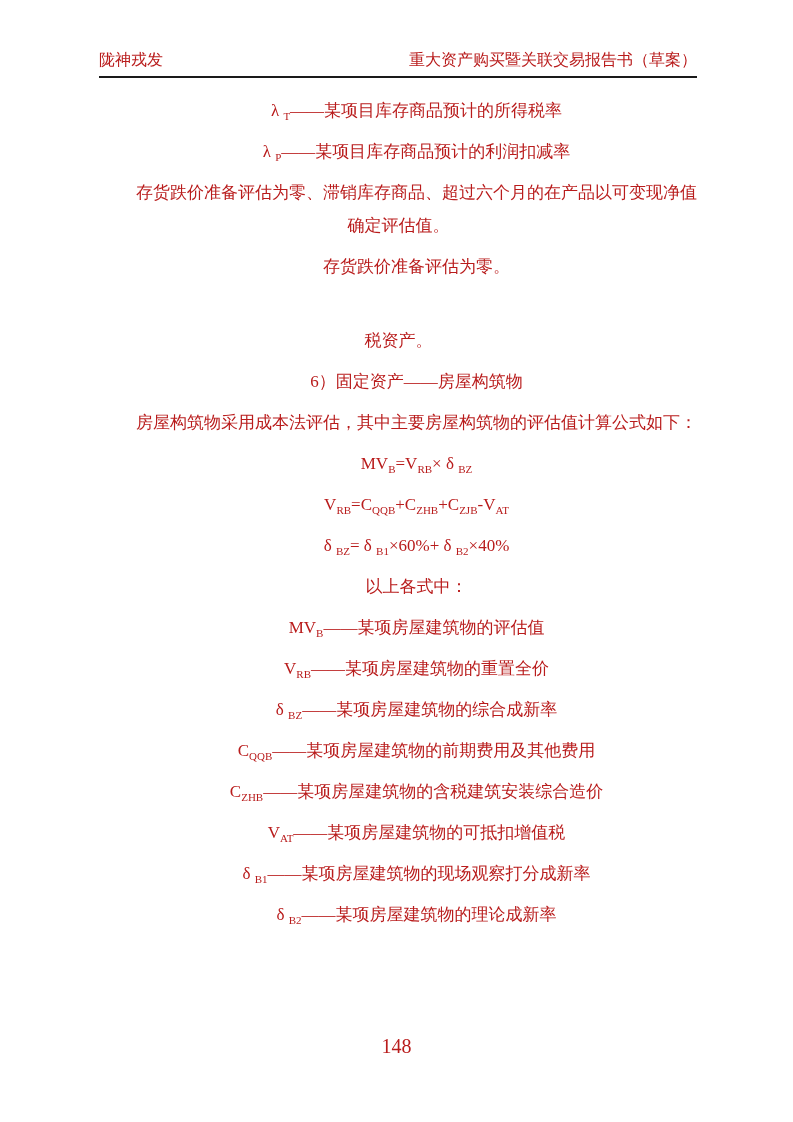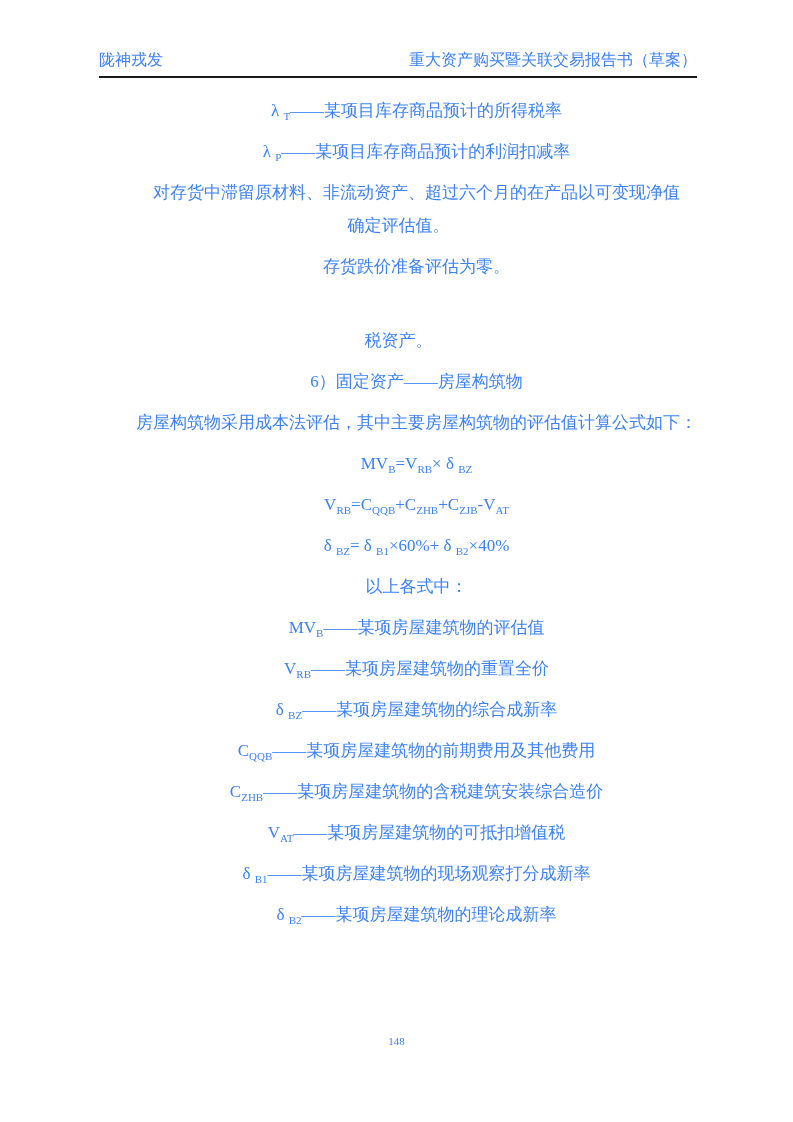--- a/index.html
+++ b/index.html
@@ -5,21 +5,21 @@
   html, body { margin: 0; padding: 0; }
   body {
     background: #ffffff;
     font-family: "Liberation Serif", "DejaVu Serif", serif;
   }
   .page {
     position: relative;
     width: 793px;
     height: 1122px;
     background: #ffffff;
-    color: #3b82f6;
+    color: #b91c1c;
     overflow: hidden;
   }
   .header {
     position: absolute;
     top: 50px;
     left: 99px;
     width: 598px;
     display: flex;
     justify-content: space-between;
     align-items: flex-end;
@@ -45,37 +45,37 @@
   .doc-body sub {
     font-size: 11px;
     line-height: 0;
   }
   .footer {
     position: absolute;
     top: 1035px;
     left: 0;
     width: 100%;
     text-align: center;
-    font-size: 11px;
+    font-size: 20px;
   }
 </style>
 </head>
 <body>
 
 <div class="page">
 
   <div class="header">
     <span>陇神戎发</span>
     <span>重大资产购买暨关联交易报告书（草案）</span>
   </div>
 
   <div class="doc-body">
     <p><span>λ </span><sub>T</sub><span>——某项目库存商品预计的所得税率</span></p>
     <p><span>λ </span><sub>P</sub><span>——某项目库存商品预计的利润扣减率</span></p>
-    <p><span>对存货中滞留原材料、非流动资产、超过六个月的在产品以可变现净值</span><br><span>确定评估值。</span></p>
+    <p><span>存货跌价准备评估为零、滞销库存商品、超过六个月的在产品以可变现净值</span><br><span>确定评估值。</span></p>
     <p><span>存货跌价准备评估为零。</span></p>
     <p><br><span>税资产。</span></p>
     <p><span>6）固定资产——房屋构筑物</span></p>
     <p><span>房屋构筑物采用成本法评估，其中主要房屋构筑物的评估值计算公式如下：</span></p>
     <p><span>MV</span><sub>B</sub><span>=V</span><sub>RB</sub><span>× δ </span><sub>BZ</sub></p>
     <p><span>V</span><sub>RB</sub><span>=C</span><sub>QQB</sub><span>+C</span><sub>ZHB</sub><span>+C</span><sub>ZJB</sub><span>-V</span><sub>AT</sub></p>
     <p><span>δ </span><sub>BZ</sub><span>= δ </span><sub>B1</sub><span>×60%+ δ </span><sub>B2</sub><span>×40%</span></p>
     <p><span>以上各式中：</span></p>
     <p><span>MV</span><sub>B</sub><span>——某项房屋建筑物的评估值</span></p>
     <p><span>V</span><sub>RB</sub><span>——某项房屋建筑物的重置全价</span></p>

